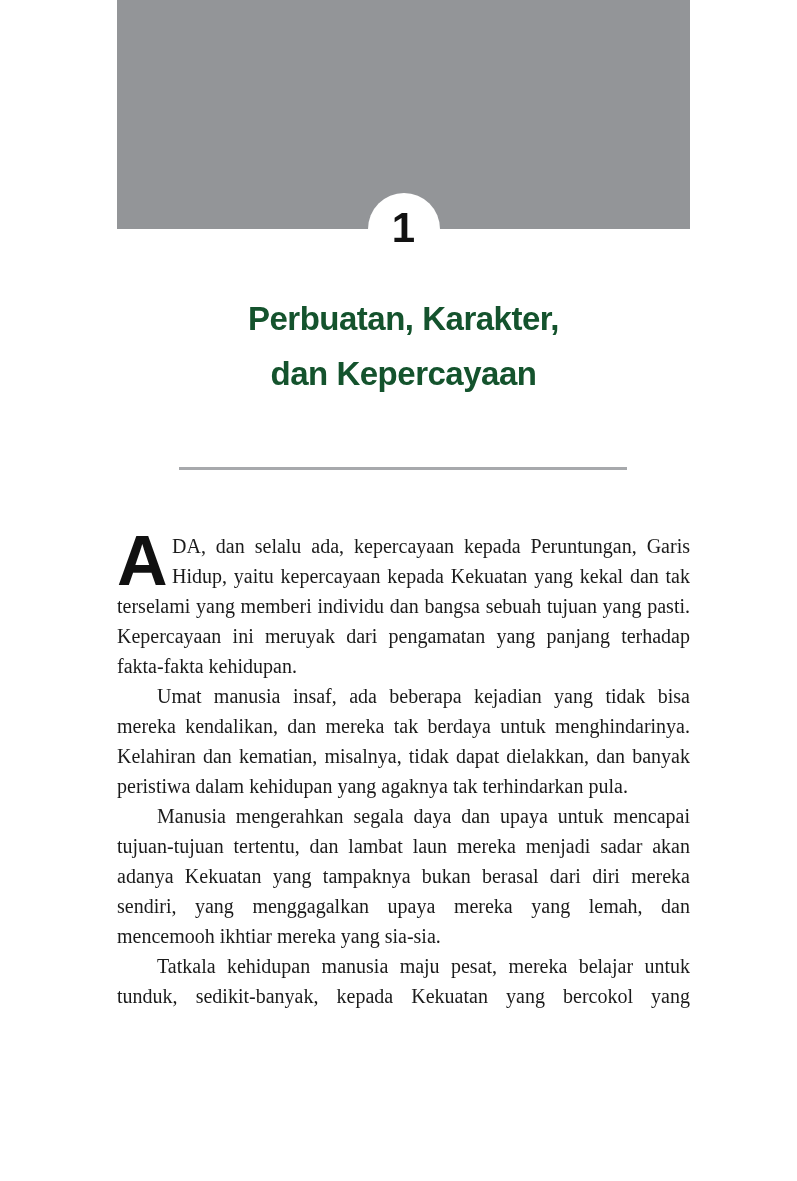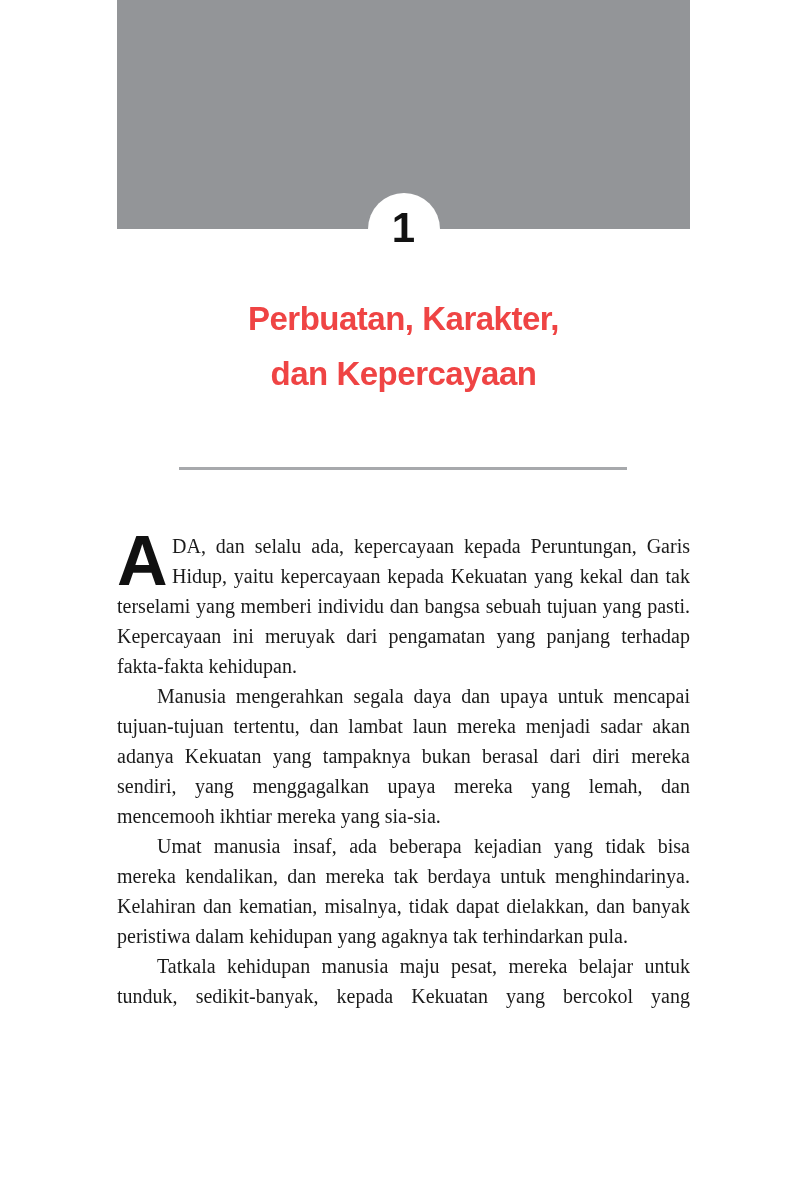--- a/index.html
+++ b/index.html
@@ -53,21 +53,21 @@
     left: 117px;
     top: 291px;
     width: 573px;
     margin: 0;
     text-align: center;
     font-family: "Liberation Sans", sans-serif;
     font-weight: 700;
     font-size: 33px;
     line-height: 55px;
     letter-spacing: -0.5px;
-    color: #ef4444;
+    color: #14532d;
   }
 
   
   .divider {
     position: absolute;
     left: 179px;
     top: 467px;
     width: 448px;
     height: 3px;
     margin: 0;
@@ -125,18 +125,18 @@
     <span>Perbuatan, Karakter,</span><br>
     <span>dan Kepercayaan</span>
   </h1>
 
   <hr class="divider">
 
   <main class="body-text">
     <p class="para-first">
       <span class="dropcap">A</span><span>DA, dan selalu ada, kepercayaan kepada Peruntungan, Garis Hidup, yaitu kepercayaan kepada Kekuatan yang kekal dan tak terselami yang memberi individu dan bangsa sebuah tujuan yang pasti. Kepercayaan ini meruyak dari pengamatan yang panjang terhadap fakta-fakta kehidupan.</span>
     </p>
+    <p class="para-indent">Umat manusia insaf, ada beberapa kejadian yang tidak bisa mereka kendalikan, dan mereka tak berdaya untuk menghindarinya. Kelahiran dan kematian, misalnya, tidak dapat dielakkan, dan banyak peristiwa dalam kehidupan yang agaknya tak terhindarkan pula.</p>
     <p class="para-indent">Manusia mengerahkan segala daya dan upaya untuk mencapai tujuan-tujuan tertentu, dan lambat laun mereka menjadi sadar akan adanya Kekuatan yang tampaknya bukan berasal dari diri mereka sendiri, yang menggagalkan upaya mereka yang lemah, dan mencemooh ikhtiar mereka yang sia-sia.</p>
-    <p class="para-indent">Umat manusia insaf, ada beberapa kejadian yang tidak bisa mereka kendalikan, dan mereka tak berdaya untuk menghindarinya. Kelahiran dan kematian, misalnya, tidak dapat dielakkan, dan banyak peristiwa dalam kehidupan yang agaknya tak terhindarkan pula.</p>
     <p class="para-indent para-flush-last">Tatkala kehidupan manusia maju pesat, mereka belajar untuk tunduk, sedikit-banyak, kepada Kekuatan yang bercokol yang</p>
   </main>
 
 </div>
 
 </body></html>

